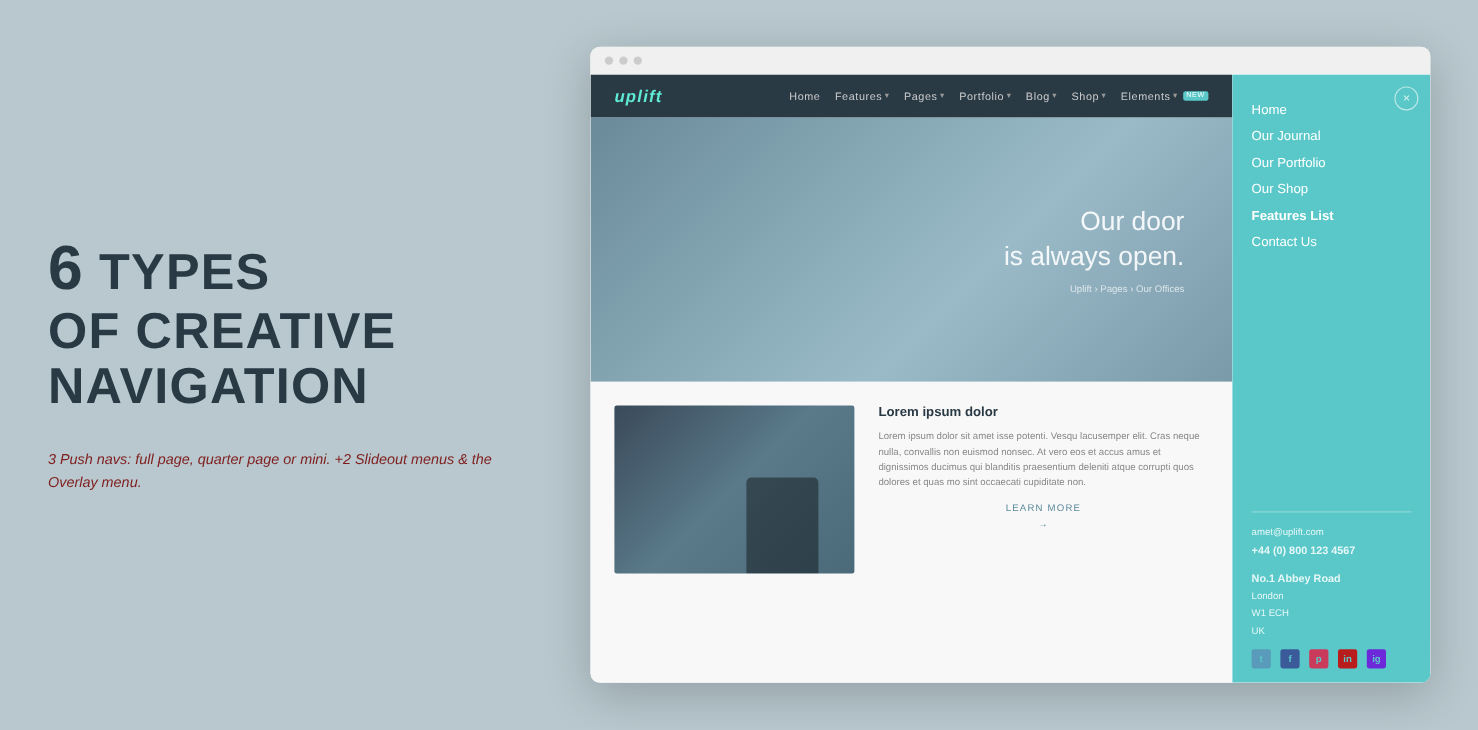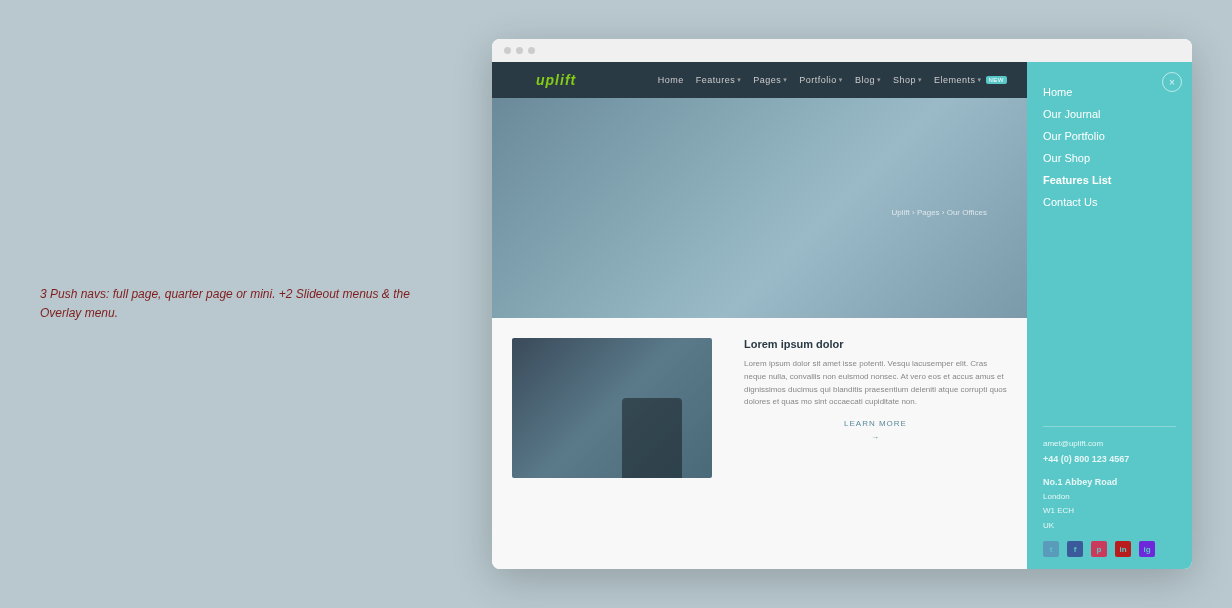--- a/index.html
+++ b/index.html
@@ -87,26 +87,25 @@
     .site-header {
       background: #2a3a45;
       padding: 0 20px;
       height: 36px;
       display: flex;
       align-items: center;
       justify-content: space-between;
       flex-shrink: 0;
     }
     .site-logo {
-      color: #84cc16;
+      color: #5eead4;
       font-size: 14px;
       font-weight: 700;
       font-style: italic;
       letter-spacing: 1px;
-      margin-left: 24px;
     }
     .site-nav {
       display: flex;
       gap: 12px;
       align-items: center;
     }
     .site-nav-item {
       color: #ccc;
       font-size: 9px;
       letter-spacing: 0.5px;
@@ -153,21 +152,21 @@
       font-size: 8px;
       color: rgba(255,255,255,0.7);
       margin-top: 8px;
     }
 
     
     .site-content {
       background: #f8f8f8;
       padding: 20px;
       display: flex;
-      gap: 32px;
+      gap: 20px;
       flex: 1;
       overflow: hidden;
     }
     .content-image {
       width: 200px;
       height: 140px;
       flex-shrink: 0;
       background: linear-gradient(135deg, #3a4a5a 0%, #5a7a8a 50%, #4a6a7a 100%);
       border-radius: 2px;
       position: relative;
@@ -292,20 +291,28 @@
     .social-icon.tw { background: #5a9aba; }
     .social-icon.fb { background: #3a5a9a; }
     .social-icon.pi { background: #ca3a5a; }
     .social-icon.li { background: #b91c1c; }
     .social-icon.ig { background: #6d28d9; }
   </style>
 </head>
 <body>
 
 <div class="left-panel">
+  <div class="headline">
+    <span class="number">6</span>
+    <span>
+      <span>TYPES</span><br>
+      <span>OF CREATIVE</span><br>
+      <span>NAVIGATION</span>
+    </span>
+  </div>
   <div class="subtext">3 Push navs: full page, quarter page or mini. +2 Slideout menus &amp; the Overlay menu.</div>
 </div>
 
 <div class="browser-mockup">
 
   <div class="browser-chrome">
     <div class="browser-dot"></div>
     <div class="browser-dot"></div>
     <div class="browser-dot"></div>
   </div>
@@ -322,20 +329,24 @@
           <span class="site-nav-item">Pages <span class="chevron">▾</span></span>
           <span class="site-nav-item">Portfolio <span class="chevron">▾</span></span>
           <span class="site-nav-item">Blog <span class="chevron">▾</span></span>
           <span class="site-nav-item">Shop <span class="chevron">▾</span></span>
           <span class="site-nav-item">Elements <span class="chevron">▾</span><span class="nav-new-badge">NEW</span></span>
         </div>
       </div>
 
       <div class="site-hero">
         <div class="hero-text">
+          <div class="hero-title">
+            <span>Our door</span><br>
+            <span>is always open.</span>
+          </div>
           <div class="hero-breadcrumb">Uplift › Pages › Our Offices</div>
         </div>
       </div>
 
       <div class="site-content">
         <div class="content-image">
           <div class="content-image-figure"></div>
         </div>
         <div class="content-text-block">
           <div class="content-heading">Lorem ipsum dolor</div>

